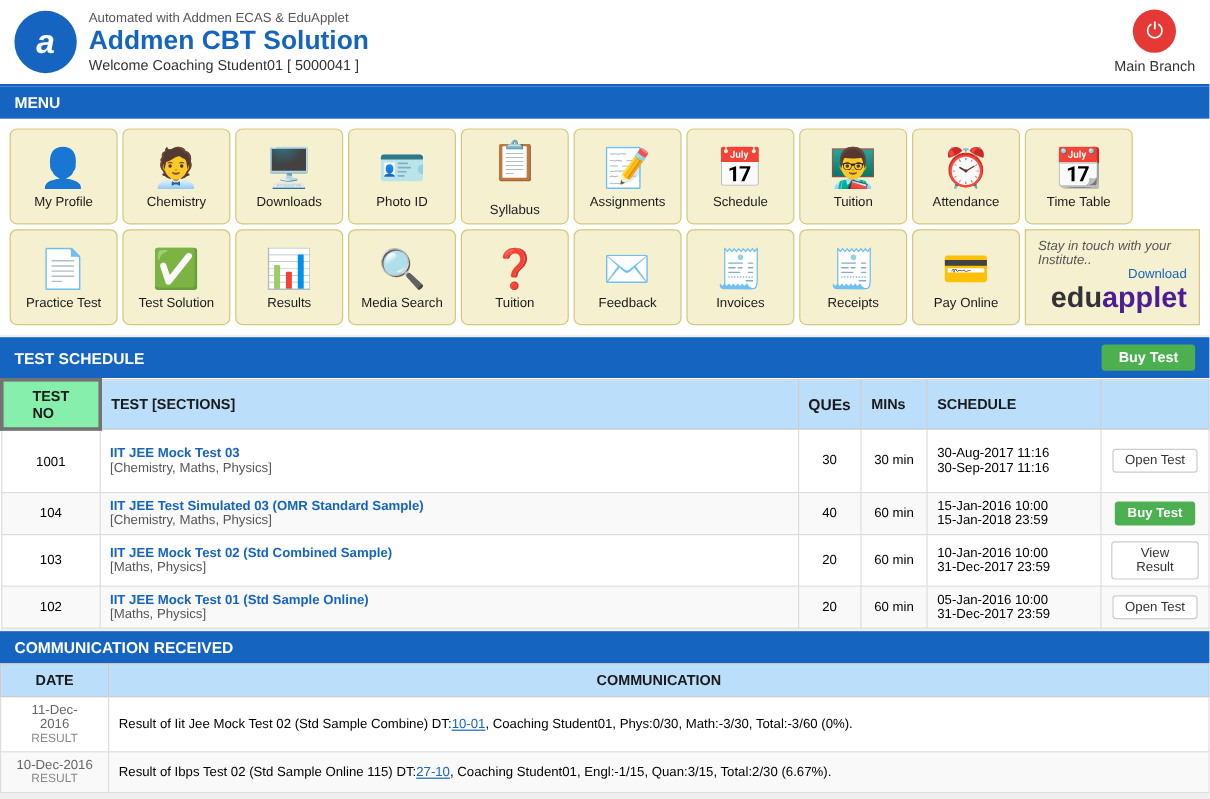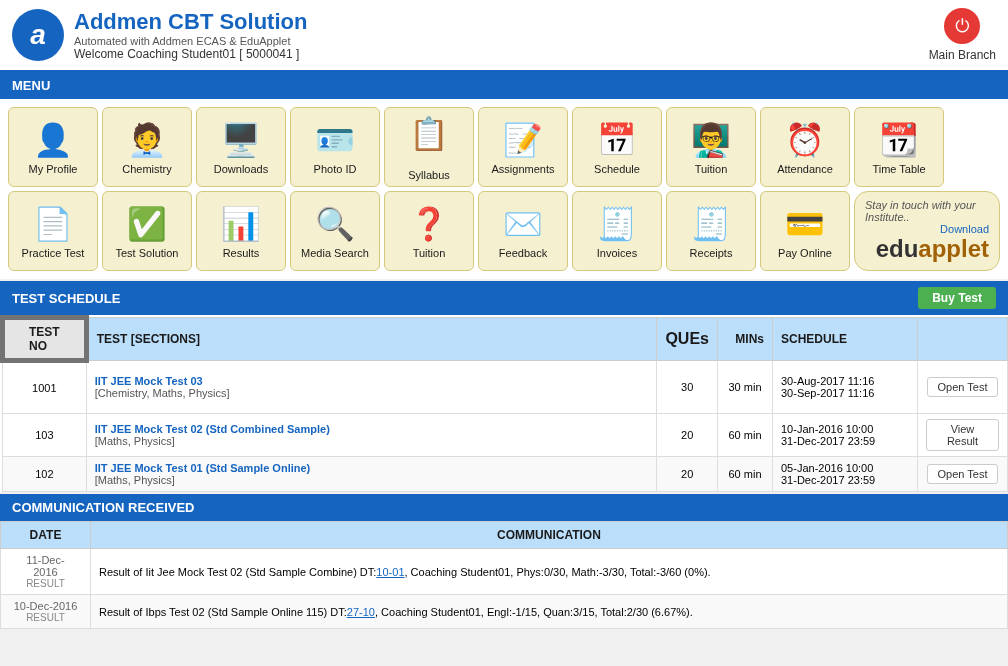--- a/index.html
+++ b/index.html
@@ -5,22 +5,22 @@
     * { box-sizing: border-box; margin: 0; padding: 0; }
     body { font-family: Arial, sans-serif; font-size: 12px; background: #f0f0f0; width: 1008px; }
   </style>
 </head>
 <body>
 
 <div style="display:flex; align-items:center; justify-content:space-between; background:white; padding:8px 12px; border-bottom:2px solid #1565c0;">
   <div style="display:flex; align-items:center; gap:10px;">
     <div style="width:52px; height:52px; background:#1565c0; border-radius:50%; display:flex; align-items:center; justify-content:center; color:white; font-size:28px; font-weight:bold; font-style:italic;">a</div>
     <div>
+      <div style="color:#555; font-size:11px;">Automated with Addmen ECAS &amp; EduApplet</div>
       <div style="color:#1565c0; font-size:22px; font-weight:bold;">Addmen CBT Solution</div>
-      <div style="color:#555; font-size:11px;">Automated with Addmen ECAS &amp; EduApplet</div>
       <div style="color:#333; font-size:12px;">Welcome Coaching Student01 [ 5000041 ]</div>
     </div>
   </div>
   <div style="display:flex; flex-direction:column; align-items:center;">
     <button style="width:36px; height:36px; background:#e53935; border-radius:50%; display:flex; align-items:center; justify-content:center; color:white; font-size:18px; cursor:pointer; border:none;">⏻</button>
     <div style="font-size:12px; color:#333; margin-top:4px;">Main Branch</div>
   </div>
 </div>
 
 <div style="background:#1565c0; color:white; padding:6px 12px; font-weight:bold; font-size:13px;">MENU</div>
@@ -100,60 +100,73 @@
     </div>
     <div style="display:flex; flex-direction:column; align-items:center; justify-content:center; background:#f5f0d0; border:1px solid #d4c97a; border-radius:6px; width:90px; min-height:80px; padding:6px 4px 4px; cursor:pointer; text-align:center;">
       <div style="font-size:32px; margin-bottom:4px;">🧾</div>
       <div style="font-size:11px; color:#1a1a1a;">Receipts</div>
     </div>
     <div style="display:flex; flex-direction:column; align-items:center; justify-content:center; background:#f5f0d0; border:1px solid #d4c97a; border-radius:6px; width:90px; min-height:80px; padding:6px 4px 4px; cursor:pointer; text-align:center;">
       <div style="font-size:32px; margin-bottom:4px;">💳</div>
       <div style="font-size:11px; color:#1a1a1a;">Pay Online</div>
     </div>
 
-    <div style="display:flex; flex-direction:column; align-items:flex-end; justify-content:center; background:#f5f0d0; border:1px solid #d4c97a; border-radius:14px; flex:1; min-height:80px; padding:6px 10px; cursor:pointer;">
+    <div style="display:flex; flex-direction:column; align-items:flex-end; justify-content:center; background:#f5f0d0; border:1px solid #d4c97a; border-radius:0; flex:1; min-height:80px; padding:6px 10px; cursor:pointer;">
       <div style="font-size:11px; color:#555; font-style:italic;">Stay in touch with your Institute..</div>
       <div style="font-size:11px; color:#1565c0;">Download</div>
-      <div style="font-size:24px; font-weight:bold; color:#333;">edu<span style="color:#a16207;">applet</span></div>
+      <div style="font-size:24px; font-weight:bold; color:#333;">edu<span style="color:#4c1d95;">applet</span></div>
     </div>
   </div>
 </div>
 
 <div style="margin-top:2px;">
   <div style="display:flex; align-items:center; justify-content:space-between; background:#1565c0; color:white; padding:6px 12px; font-weight:bold; font-size:13px;">
     <span>TEST SCHEDULE</span>
     <button style="background:#4caf50; color:white; border:none; padding:4px 14px; border-radius:3px; cursor:pointer; font-size:12px; font-weight:bold;">Buy Test</button>
   </div>
   <table style="width:100%; border-collapse:collapse; background:white;">
     <thead>
       <tr>
-        <th style="background:#e5e5e5; color:#1a1a1a; font-size:12px; font-weight:bold; padding:5px 24px; border:5px solid #737373; text-align:left; width:55px;">TEST NO</th>
+        <th style="background:#86efac; color:#1a1a1a; font-size:12px; font-weight:bold; padding:5px 24px; border:3px solid #737373; text-align:left; width:55px;">TEST NO</th>
         <th style="background:#bbdefb; color:#1a1a1a; font-size:12px; font-weight:bold; padding:5px 8px; border:1px solid #ccc; text-align:left;">TEST [SECTIONS]</th>
-        <th style="background:#bbdefb; color:#1a1a1a; font-size:16px; font-weight:bold; padding:5px 8px; border:1px solid #ccc; text-align:center; width:50px;">QUEs</th>
-        <th style="background:#bbdefb; color:#1a1a1a; font-size:12px; font-weight:bold; padding:5px 8px; border:1px solid #ccc; text-align:right; width:55px;">MINs</th>
+        <th style="background:#bbdefb; color:#1a1a1a; font-size:13px; font-weight:bold; padding:5px 8px; border:1px solid #ccc; text-align:center; width:50px;">QUEs</th>
+        <th style="background:#bbdefb; color:#1a1a1a; font-size:12px; font-weight:bold; padding:5px 8px; border:1px solid #ccc; text-align:left; width:55px;">MINs</th>
         <th style="background:#bbdefb; color:#1a1a1a; font-size:12px; font-weight:bold; padding:5px 8px; border:1px solid #ccc; text-align:left; width:145px;">SCHEDULE</th>
         <th style="background:#bbdefb; color:#1a1a1a; font-size:12px; font-weight:bold; padding:5px 8px; border:1px solid #ccc; width:90px;"></th>
       </tr>
     </thead>
     <tbody>
 
       <tr>
         <td style="padding:5px 8px; border:1px solid #ddd; font-size:11px; text-align:center;">1001</td>
         <td style="padding:5px 8px; border:1px solid #ddd; font-size:11px;">
           <a href="#" style="color:#1565c0; text-decoration:none; font-weight:bold;">IIT JEE Mock Test 03</a><br>
           <span style="color:#555;">[Chemistry, Maths, Physics]</span>
         </td>
         <td style="padding:5px 8px; border:1px solid #ddd; font-size:11px; text-align:center;">30</td>
         <td style="padding:20px 8px; border:1px solid #ddd; font-size:11px; text-align:center;">30 min</td>
         <td style="padding:5px 8px; border:1px solid #ddd; font-size:11px;">30-Aug-2017 11:16<br>30-Sep-2017 11:16</td>
         <td style="padding:5px 8px; border:1px solid #ddd; text-align:center;">
           <button style="padding:3px 10px; border-radius:3px; border:1px solid #ccc; cursor:pointer; font-size:11px; background:white; color:#333;">Open Test</button>
         </td>
       </tr>
 
+      <tr style="background:#f9f9f9;">
+        <td style="padding:5px 8px; border:1px solid #ddd; font-size:11px; text-align:center;">104</td>
+        <td style="padding:5px 8px; border:1px solid #ddd; font-size:11px;">
+          <a href="#" style="color:#1565c0; text-decoration:none; font-weight:bold;">IIT JEE Test Simulated 03 (OMR Standard Sample)</a><br>
+          <span style="color:#555;">[Chemistry, Maths, Physics]</span>
+        </td>
+        <td style="padding:5px 8px; border:1px solid #ddd; font-size:11px; text-align:center;">40</td>
+        <td style="padding:5px 8px; border:1px solid #ddd; font-size:11px; text-align:center;">60 min</td>
+        <td style="padding:5px 8px; border:1px solid #ddd; font-size:11px;">15-Jan-2016 10:00<br>15-Jan-2018 23:59</td>
+        <td style="padding:5px 8px; border:1px solid #ddd; text-align:center;">
+          <button style="padding:3px 10px; border-radius:3px; border:1px solid #4caf50; cursor:pointer; font-size:11px; background:#4caf50; color:white; font-weight:bold;">Buy Test</button>
+        </td>
+      </tr>
 
       <tr>
         <td style="padding:5px 8px; border:1px solid #ddd; font-size:11px; text-align:center;">103</td>
         <td style="padding:5px 8px; border:1px solid #ddd; font-size:11px;">
           <a href="#" style="color:#1565c0; text-decoration:none; font-weight:bold;">IIT JEE Mock Test 02 (Std Combined Sample)</a><br>
           <span style="color:#555;">[Maths, Physics]</span>
         </td>
         <td style="padding:5px 8px; border:1px solid #ddd; font-size:11px; text-align:center;">20</td>
         <td style="padding:5px 8px; border:1px solid #ddd; font-size:11px; text-align:center;">60 min</td>
         <td style="padding:5px 8px; border:1px solid #ddd; font-size:11px;">10-Jan-2016 10:00<br>31-Dec-2017 23:59</td>

